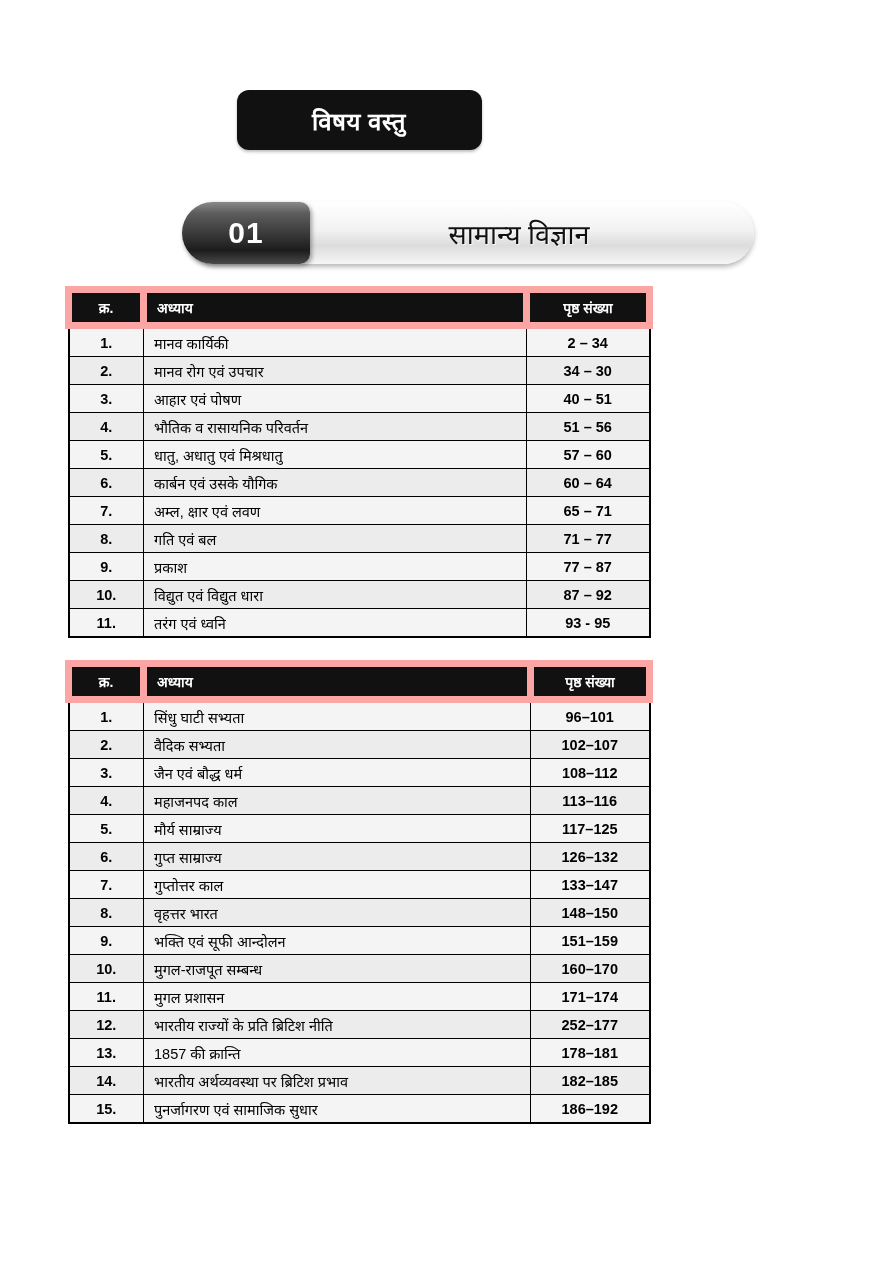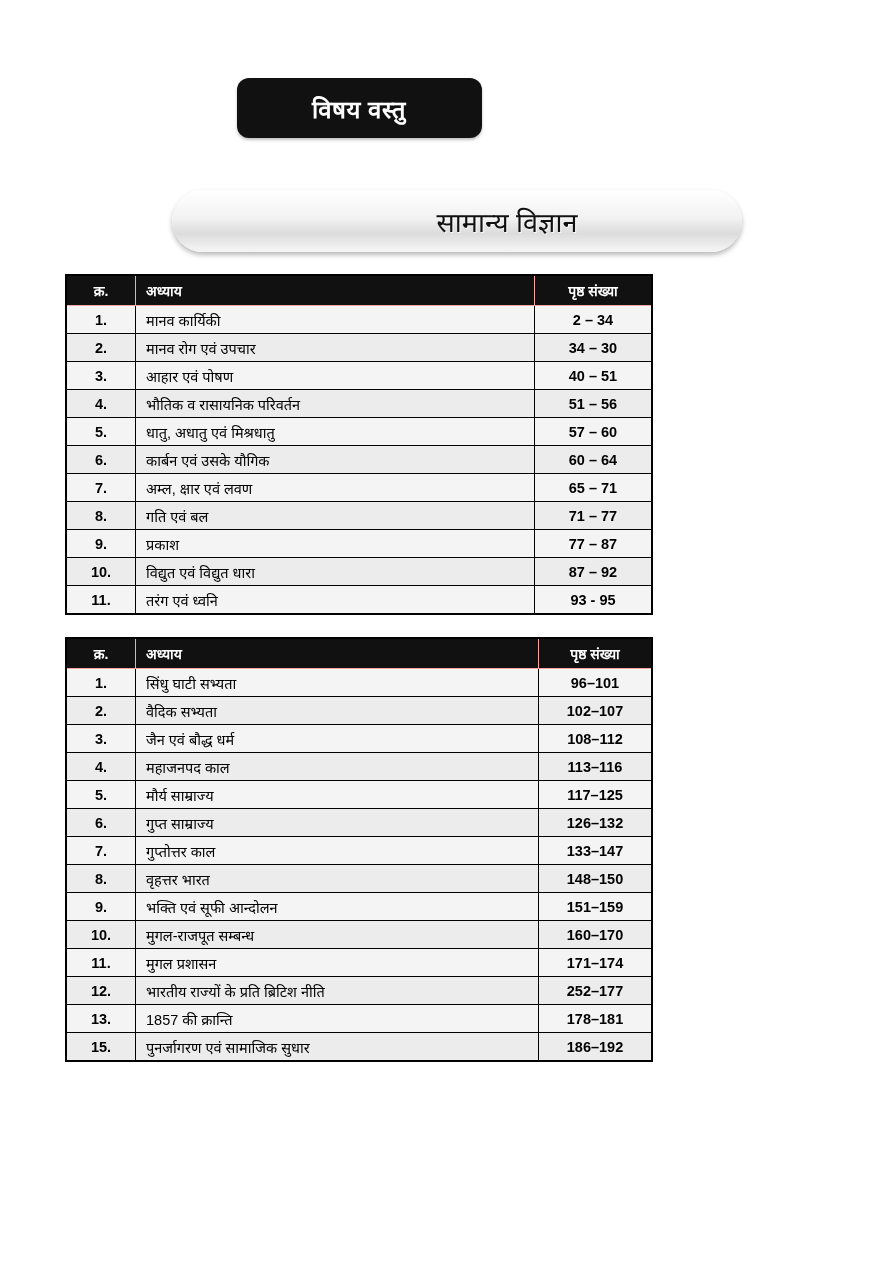--- a/index.html
+++ b/index.html
@@ -13,21 +13,21 @@
     font-family: "Liberation Sans", sans-serif;
     color: #000;
     position: relative;
     overflow: hidden;
   }
 
   .page {
     width: 718px;
     height: 1280px;
     box-sizing: border-box;
-    padding: 0;
+    padding: 12px;
     position: relative;
   }
 
   
   .title-banner-wrap {
     display: flex;
     justify-content: center;
     padding-top: 78px;
   }
   .title-banner {
@@ -97,21 +97,21 @@
     table-layout: fixed;
     border: 2px solid #000;
     background: #fff;
   }
   .toc-table th {
     background: #111111;
     color: #ffffff;
     font-size: 14px;
     font-weight: bold;
     padding: 5px 4px;
-    border: 1px solid #fca5a5;
+    border: 7px solid #fca5a5;
   }
   .toc-table td {
     border: 1px solid #000;
     font-size: 14.5px;
     padding: 3px 6px;
     height: 21px;
     background: #f4f4f4;
   }
   .toc-table tr:nth-child(even) td { background: #ececec; }
   .col-sno { width: 60px; text-align: center; font-weight: bold; }
@@ -126,20 +126,21 @@
 </head>
 <body>
 
 <div class="page">
 
   <div class="title-banner-wrap">
     <div class="title-banner">विषय वस्तु</div>
   </div>
 
   <div class="section-header section-1-header">
+    <div class="section-badge">01</div>
     <div class="section-title">सामान्य विज्ञान</div>
   </div>
 
   <table class="toc-table table-1">
     <thead>
       <tr>
         <th class="col-sno">क्र.</th>
         <th class="col-chapter">अध्याय</th>
         <th class="col-pages">पृष्ठ संख्या</th>
       </tr>
@@ -272,20 +273,25 @@
         <td class="col-sno">12.</td>
         <td class="col-chapter">भारतीय राज्यों के प्रति ब्रिटिश नीति</td>
         <td class="col-pages">252–177</td>
       </tr>
       <tr>
         <td class="col-sno">13.</td>
         <td class="col-chapter">1857 की क्रान्ति</td>
         <td class="col-pages">178–181</td>
       </tr>
       <tr>
+        <td class="col-sno">14.</td>
+        <td class="col-chapter">भारतीय अर्थव्यवस्था पर ब्रिटिश प्रभाव</td>
+        <td class="col-pages">182–185</td>
+      </tr>
+      <tr>
         <td class="col-sno">15.</td>
         <td class="col-chapter">पुनर्जागरण एवं सामाजिक सुधार</td>
         <td class="col-pages">186–192</td>
       </tr>
     </tbody>
   </table>
 
   <div class="spacer-bottom"></div>
 </div>
 

